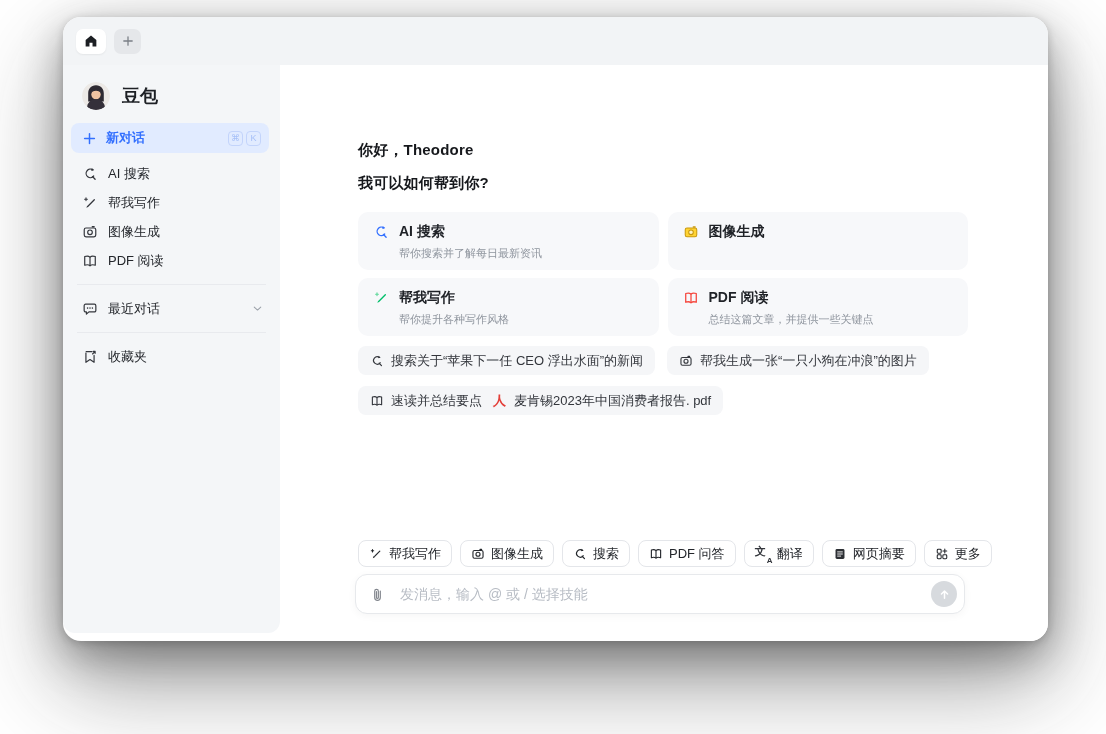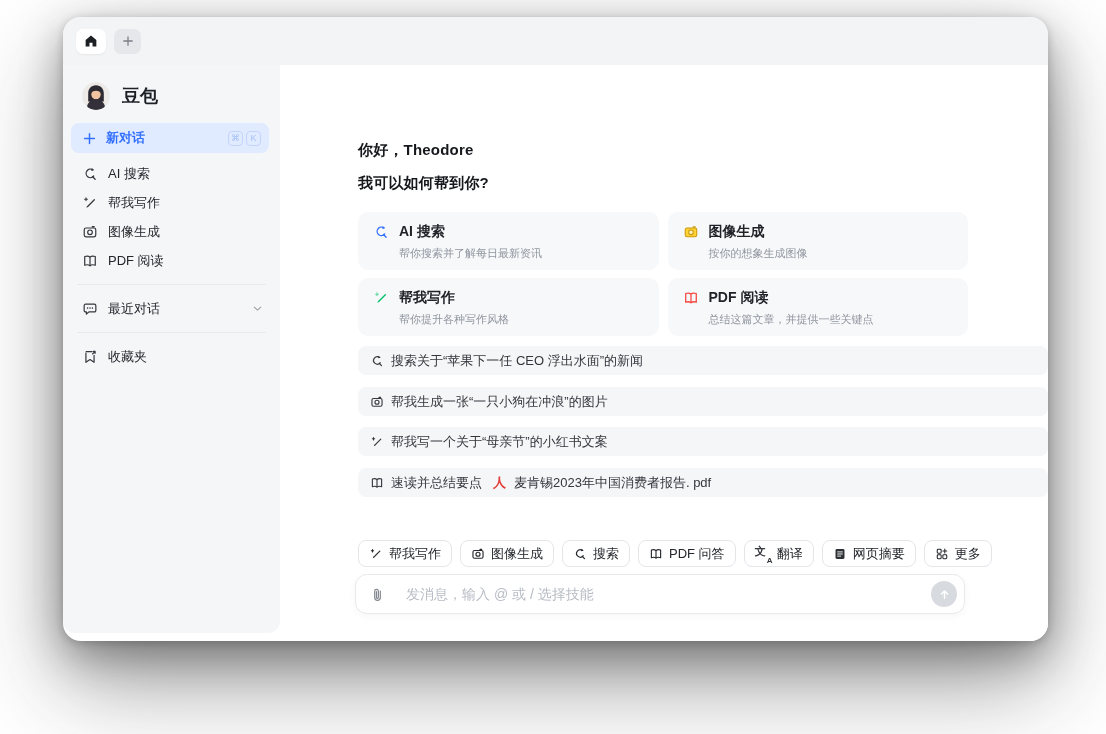--- a/index.html
+++ b/index.html
@@ -42,36 +42,36 @@
   .hero { padding:68px 0 0 78px; }
   .greeting { font-size:15px; line-height:33px; font-weight:700; color:#16181c; letter-spacing:.2px; }
   .cards { margin-top:13px; width:610px; display:grid; grid-template-columns:1fr 1fr; gap:8px 9px; }
   .card { background:#f7f8fa; border-radius:10px; height:58px; padding:11px 14px 0 15px; cursor:pointer; }
   .card-title-row { display:flex; align-items:center; gap:10px; }
   .card-title { font-size:14px; font-weight:700; color:#1f2227; }
   .card-desc { font-size:11px; color:#8f959e; margin:5px 0 0 26px; white-space:nowrap; }
 
   .examples-title { margin:15px 0 0 78px; font-size:13px; color:#9096a0; }
   .example-rows { margin:10px 0 0 78px; }
-  .example-row { display:flex; gap:12px; margin-bottom:11px;flex-direction:column; }
+  .example-row { display:flex; gap:12px; margin-bottom:11px; }
   .chip { display:inline-flex; align-items:center; gap:7px; height:29px; background:#f5f6f8;
     border-radius:8px; padding:0 12px; font-size:13px; color:#33363c; cursor:pointer; white-space:nowrap; }
   .pdf-mark { color:#e33e38; font-weight:700; font-size:13px; margin:0 1px 0 4px; }
 
   .spacer { flex:1; }
 
   .bottom { padding:0 0 27px 75px; }
   .skills { display:flex; gap:8px; margin-left:3px; margin-bottom:7px; }
   .skill { display:inline-flex; align-items:center; gap:6px; height:27px; background:#ffffff;
     border:1px solid #e4e6ea; border-radius:8px; padding:0 10px; font-size:13px; color:#23262b;
     cursor:pointer; white-space:nowrap; }
   .inputbox { width:610px; height:40px; background:#ffffff; border:1px solid #e7e9ec; border-radius:12px;
     display:flex; align-items:center; padding:0 7px 0 13px; box-shadow:0 2px 8px rgba(0,0,0,.04); }
   .inputbox input { flex:1; border:none; outline:none; font-size:14px; color:#33363c; background:transparent;
-    margin-left:20px; font-family:inherit; }
+    margin-left:14px; font-family:inherit; }
   .inputbox input::placeholder { color:#b7bcc4; }
   .send-btn { width:26px; height:26px; border-radius:50%; background:#d7dade; display:flex;
     align-items:center; justify-content:center; cursor:pointer; flex:0 0 26px; }
 
   .i { display:inline-flex; align-items:center; justify-content:center; }
   .i-translate { position:relative; width:16px; height:16px; font-size:11px; color:#33363c; font-weight:600; }
   .i-translate .zh { position:absolute; left:0; top:-2px; }
   .i-translate .en { position:absolute; right:-2px; bottom:-3px; font-size:8px; font-weight:700; }
 </style>
 </head>
@@ -233,21 +233,20 @@
             <div class="card-title-row">
               <span class="i">
                 <svg width="16" height="16" viewBox="0 0 20 20" fill="none">
                   <rect x="2.8" y="5" width="14.4" height="11" rx="2.2" fill="#ffd333" stroke="#c9980a" stroke-width="1.3"></rect>
                   <rect x="12" y="2.8" width="4" height="1.9" rx=".95" fill="#c9980a"></rect>
                   <circle cx="10" cy="10.4" r="2.9" fill="#fff3c4" stroke="#c9980a" stroke-width="1.3"></circle>
                 </svg>
               </span>
               <span class="card-title">图像生成</span>
             </div>
-            <div class="card-desc">按你的想象生成图像</div>
           </div>
 
           <div class="card">
             <div class="card-title-row">
               <span class="i">
                 <svg width="16" height="16" viewBox="0 0 20 20" fill="none">
                   <path d="M8 13.4 15.4 6" stroke="#00bf6a" stroke-width="1.7" stroke-linecap="round"></path>
                   <path d="M5.4 16l1.2-3 1.8 1.8z" fill="#00bf6a"></path>
                   <path d="M5 3.6v3.4M3.3 5.3h3.4" stroke="#62d89c" stroke-width="1.5" stroke-linecap="round"></path>
                 </svg>
@@ -293,30 +292,20 @@
                 <circle cx="10" cy="10.4" r="2.9" stroke="#34373d" stroke-width="1.6"></circle>
               </svg>
             </span>
             <span>帮我生成一张“一只小狗在冲浪”的图片</span>
           </div>
         </div>
         <div class="example-row">
           <div class="chip">
             <span class="i">
               <svg width="14" height="14" viewBox="0 0 20 20" fill="none">
-                <path d="M8 13.4 15.4 6" stroke="#34373d" stroke-width="1.7" stroke-linecap="round"></path>
-                <path d="M5.4 16l1.2-3 1.8 1.8z" fill="#34373d"></path>
-                <path d="M5 3.6v3.4M3.3 5.3h3.4" stroke="#34373d" stroke-width="1.5" stroke-linecap="round"></path>
-              </svg>
-            </span>
-            <span>帮我写一个关于“母亲节”的小红书文案</span>
-          </div>
-          <div class="chip">
-            <span class="i">
-              <svg width="14" height="14" viewBox="0 0 20 20" fill="none">
                 <path d="M10 5.1C8.6 3.8 5.6 3.6 3.4 4.4V15.3c2.2-.8 5.2-.6 6.6.7 1.4-1.3 4.4-1.5 6.6-.7V4.4c-2.2-.8-5.2-.6-6.6.7z" stroke="#34373d" stroke-width="1.6" stroke-linejoin="round"></path>
                 <path d="M10 5.1V16" stroke="#34373d" stroke-width="1.6"></path>
               </svg>
             </span>
             <span>速读并总结要点</span>
             <span class="pdf-mark">人</span>
             <span>麦肯锡2023年中国消费者报告. pdf</span>
           </div>
         </div>
       </div>

